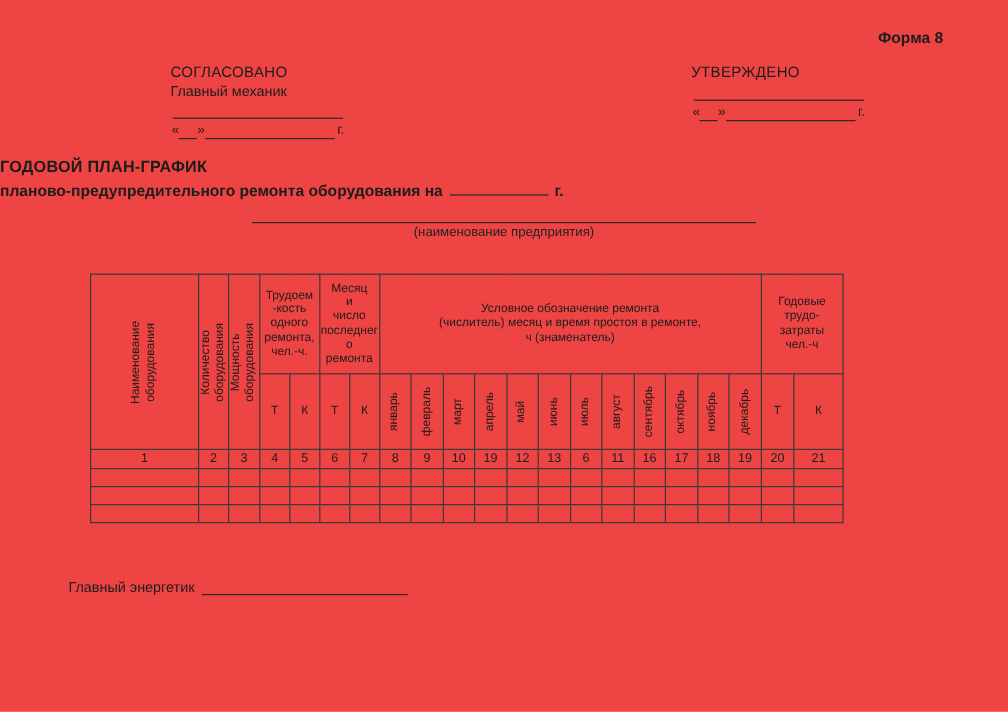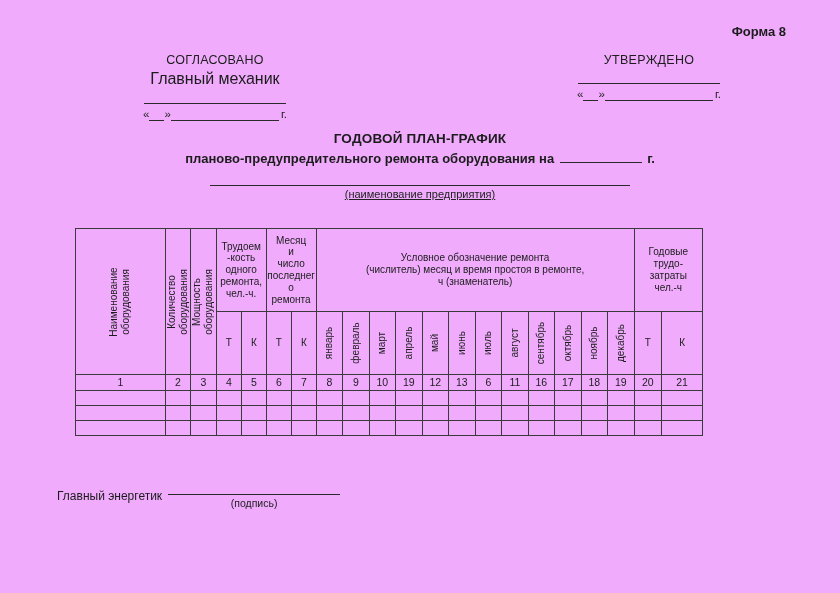--- a/index.html
+++ b/index.html
@@ -4,59 +4,59 @@
 <style>
   html,body{margin:0;padding:0;}
   body{
     background:#e8e8e8;
     font-family:"Liberation Sans","DejaVu Sans",sans-serif;
     color:#1c1c1c;
   }
   .page{
     position:relative;
     width:840px;height:593px;
-    background:#f0abfc;
+    background:#ef4444;
     overflow:hidden;
   }
   
   .form-label{
     position:absolute; top:24px; right:54px;
     font-size:13px; font-weight:bold;
   }
   .approval{
     position:absolute; top:53px; width:146px;
-    text-align:center; font-size:12px; line-height:1.25;
+    font-size:12px; line-height:1.25;
   }
   .approval.left{left:142px;}
   .approval.right{left:556px;margin-left:20px;}
   .appr-status{font-size:12.5px; letter-spacing:.3px;}
-  .appr-role{font-size:16px;}
+  .appr-role{font-size:12px;}
   .appr-line{
     height:12px; border-bottom:1px solid #2a2a2a; margin:2px 2px 0 2px;
   }
   .appr-date{
     display:flex; align-items:flex-end; font-size:11.5px;
     margin-top:3px; padding:0 1px;
   }
   .blank{border-bottom:1px solid #2a2a2a; display:inline-block;}
   .appr-date .short{width:15px; height:12px;}
   .appr-date .long{flex:1; height:12px; margin-right:2px;}
   
   .title-block{
     position:absolute; top:131px; left:0; width:840px;
-    text-align:center;
+    text-align:left;
   }
   .title1{font-size:13.5px; font-weight:bold; letter-spacing:.2px;}
   .title2{font-size:13px; font-weight:bold; margin-top:3px;}
   .title2 .year-blank{width:82px; height:13px; margin:0 5px 0 6px; border-bottom:1px solid #2a2a2a;}
   .org-block{
     position:absolute; top:176px; left:210px; width:420px; text-align:center;
   }
   .org-line{height:9px; border-bottom:1px solid #2a2a2a;}
-  .org-caption{font-size:11px; margin-top:2px; color:#222;text-decoration:underline;}
+  .org-caption{font-size:11px; margin-top:2px; color:#222;}
   
   table.schedule{
     position:absolute; top:228px; left:75px;
     width:628px; border-collapse:collapse; table-layout:fixed;
   }
   table.schedule th, table.schedule td{
     border:1px solid #3a3a3a; padding:0;
     font-weight:normal; text-align:center; vertical-align:middle;
     font-size:10px; line-height:1.18; color:#1c1c1c;
     overflow:hidden;
@@ -325,17 +325,16 @@
           <td></td>
           <td></td>
       </tr>
     </tbody>
   </table>
 
   <div class="footer">
     <span class="signer">Главный энергетик</span>
     <span class="sig-block">
       <span class="sig-line"></span>
-      <span class="sig-caption">(подпись)</span>
     </span>
   </div>
 
 </div>
 
 </body></html>

